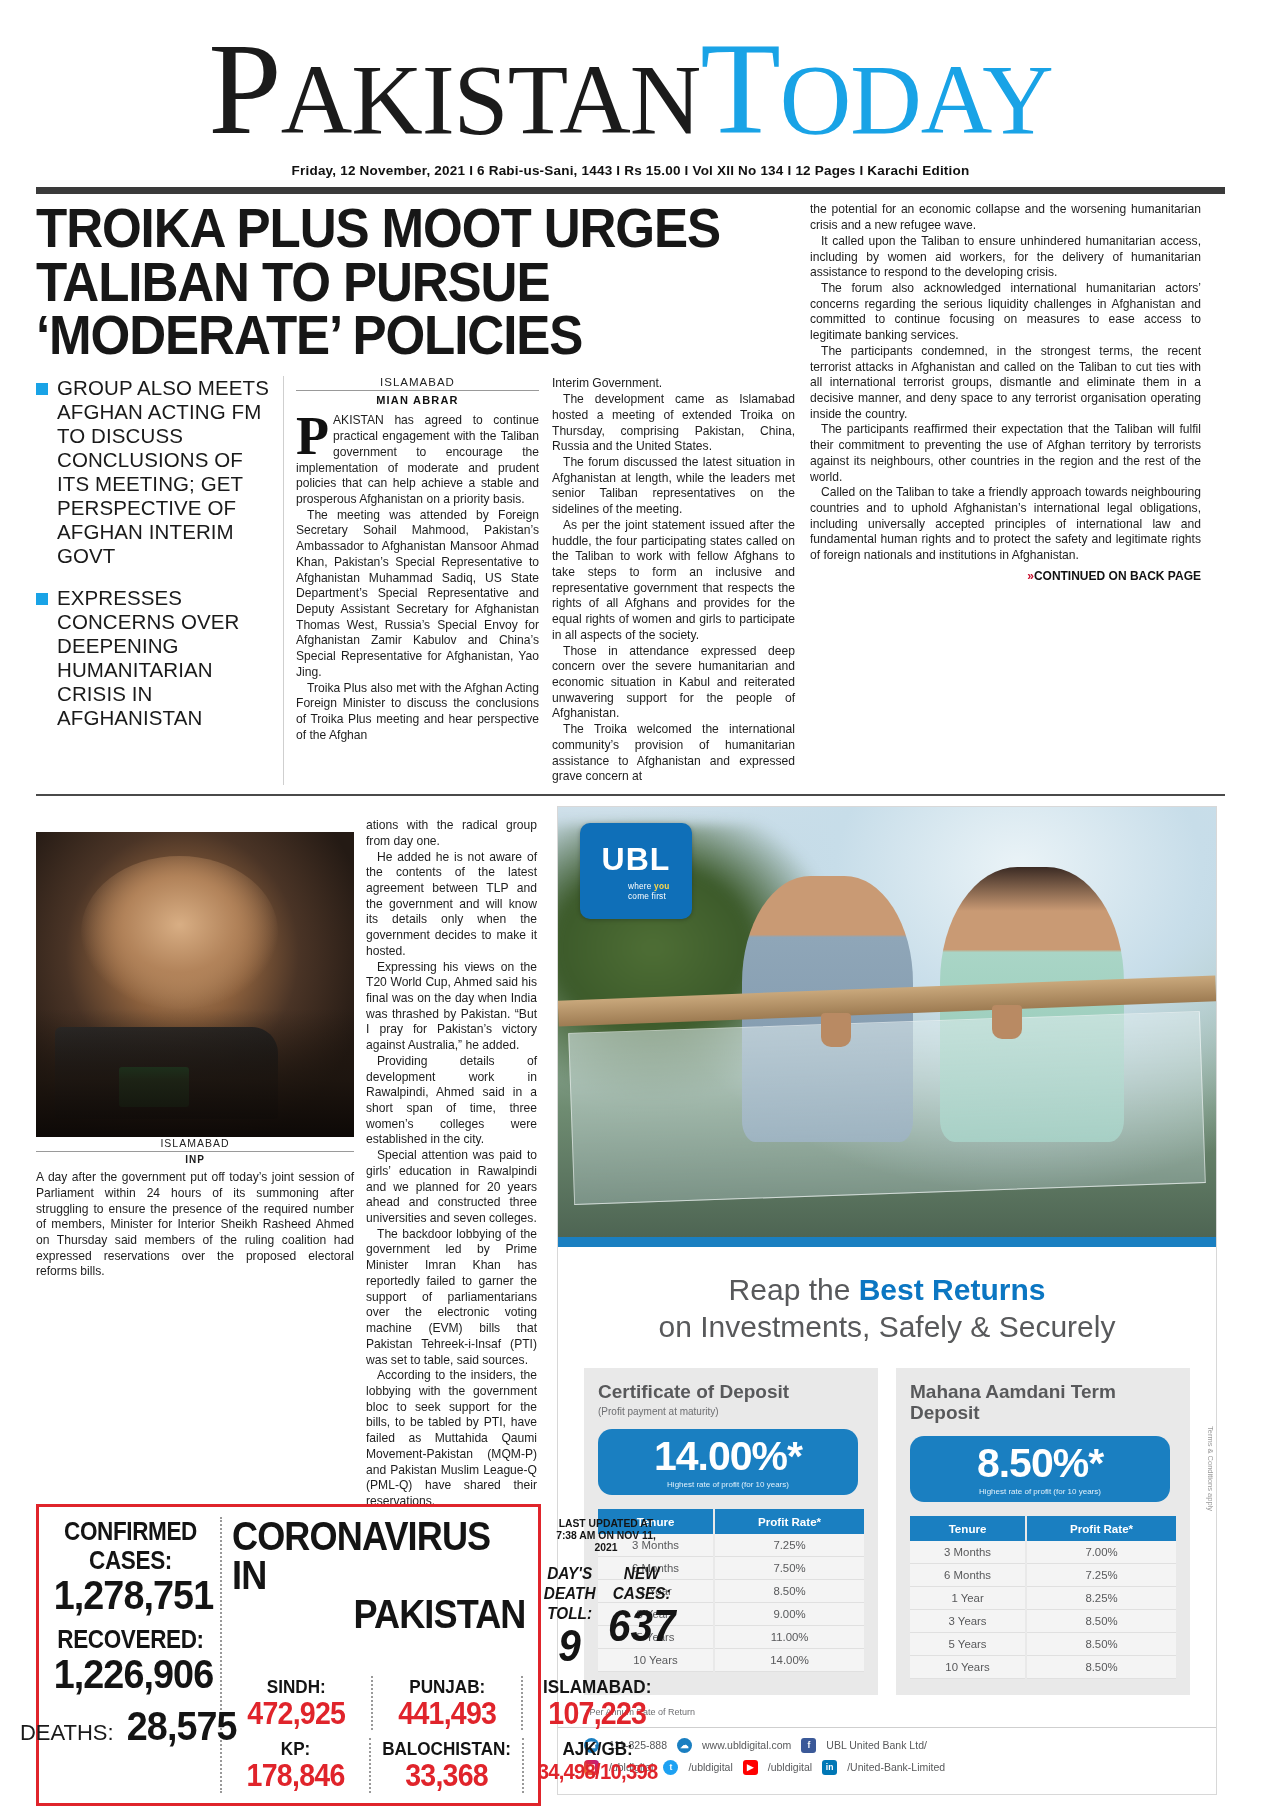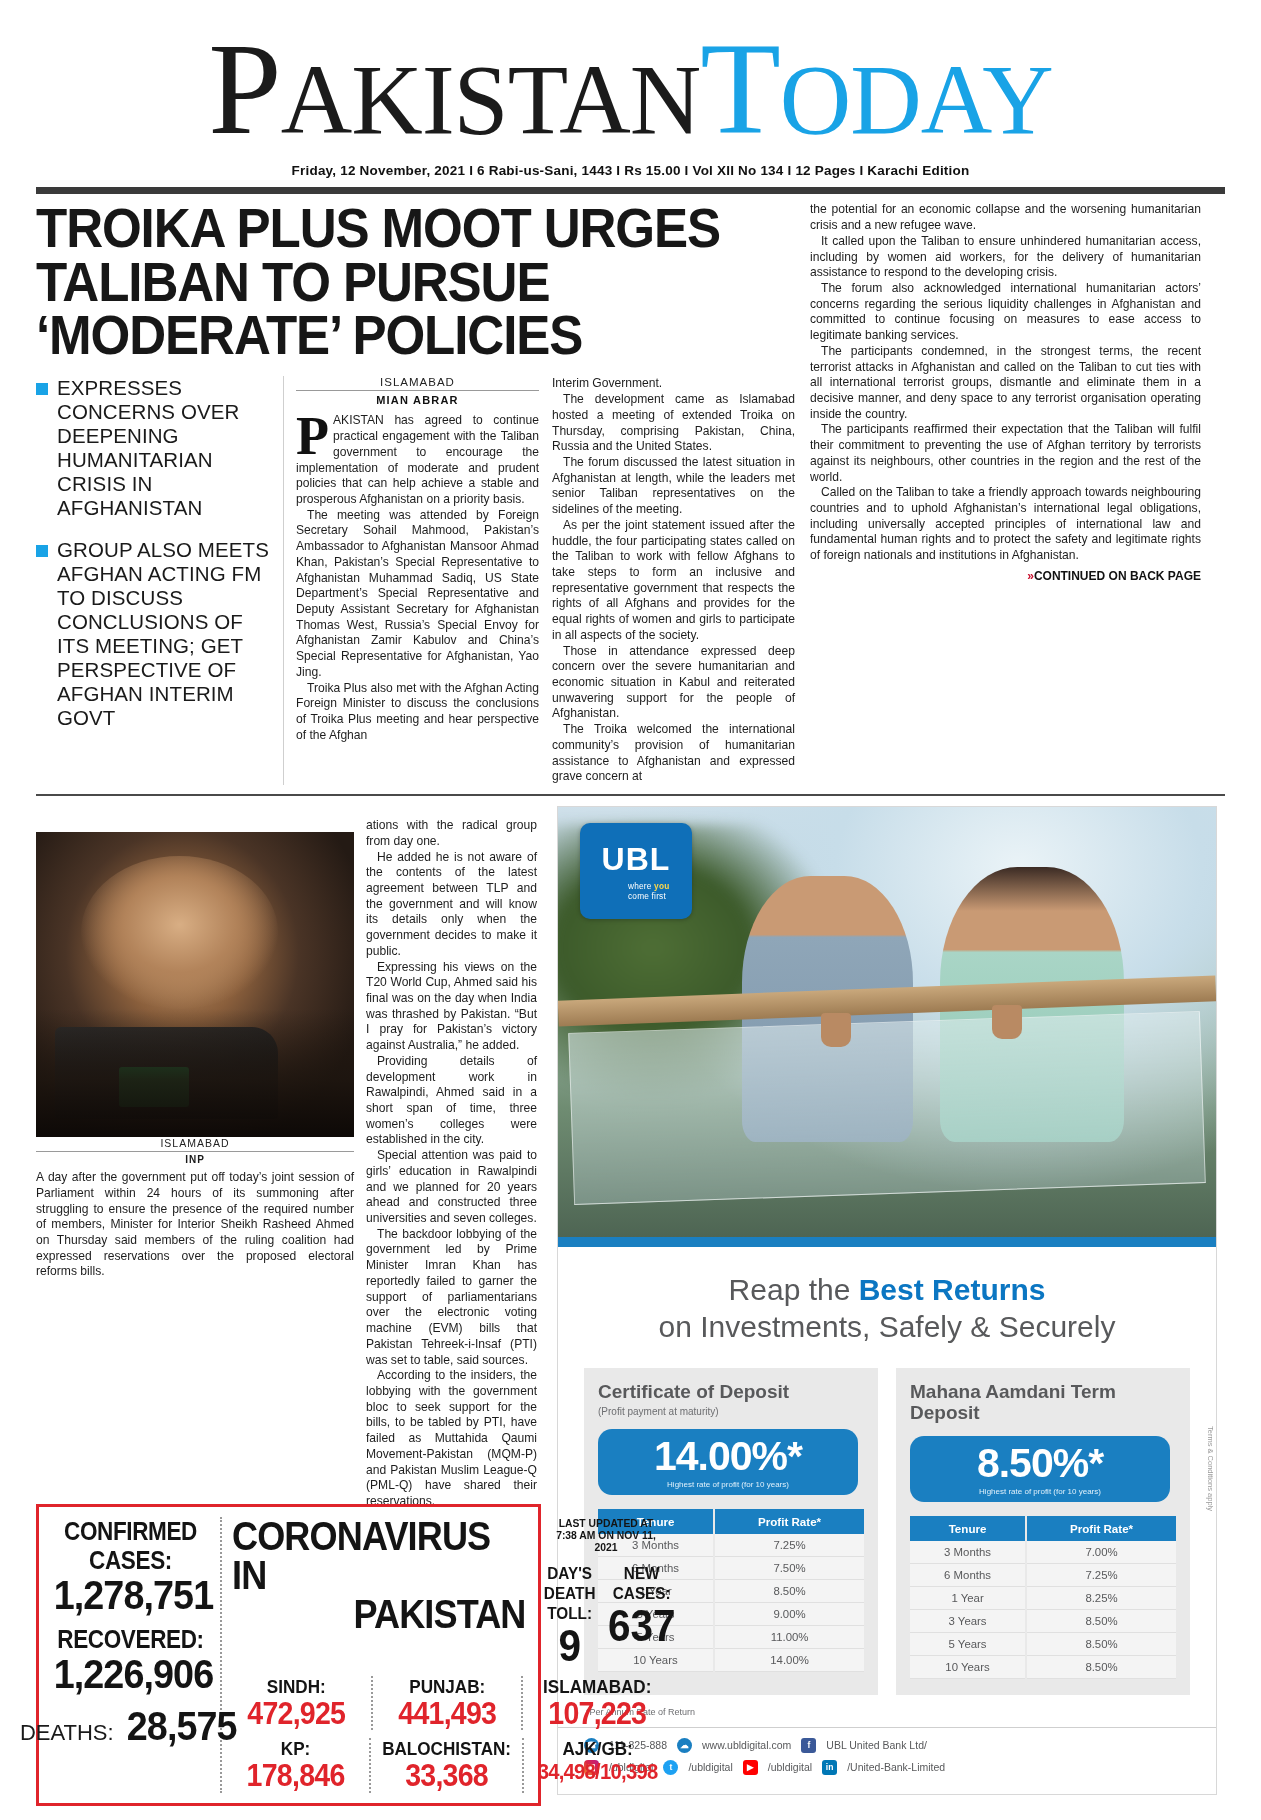--- a/index.html
+++ b/index.html
@@ -258,25 +258,25 @@
   </div>
   <div class="rule-thick"></div>
 
   <div class="lead">
     <div class="lead-left">
       <div class="headline">TROIKA PLUS MOOT URGES TALIBAN TO PURSUE ‘MODERATE’ POLICIES</div>
       <div class="lead-body">
         <div class="bullets">
           <div class="bullet">
             <span class="bullet-sq"></span>
-            <span class="bullet-tx">EXPRESSES CONCERNS OVER DEEPENING HUMANITARIAN CRISIS IN AFGHANISTAN</span>
+            <span class="bullet-tx">GROUP ALSO MEETS AFGHAN ACTING FM TO DISCUSS CONCLUSIONS OF ITS MEETING; GET PERSPECTIVE OF AFGHAN INTERIM GOVT</span>
           </div>
           <div class="bullet">
             <span class="bullet-sq"></span>
-            <span class="bullet-tx">GROUP ALSO MEETS AFGHAN ACTING FM TO DISCUSS CONCLUSIONS OF ITS MEETING; GET PERSPECTIVE OF AFGHAN INTERIM GOVT</span>
+            <span class="bullet-tx">EXPRESSES CONCERNS OVER DEEPENING HUMANITARIAN CRISIS IN AFGHANISTAN</span>
           </div>
         </div>
         <div class="lead-cols">
           <div class="lcol">
             <div class="dateline">ISLAMABAD</div>
             <div class="dateline-rule"></div>
             <div class="byline">MIAN ABRAR</div>
             <div class="body-txt">
               <p class="first dropcap-p"><span class="dropcap">P</span><span>AKISTAN has agreed to continue practical engagement with the Taliban government to encourage the implementation of moderate and prudent policies that can help achieve a stable and prosperous Afghanistan on a priority basis.</span></p>
               <p>The meeting was attended by Foreign Secretary Sohail Mahmood, Pakistan’s Ambassador to Afghanistan Mansoor Ahmad Khan, Pakistan’s Special Representative to Afghanistan Muhammad Sadiq, US State Department’s Special Representative and Deputy Assistant Secretary for Afghanistan Thomas West, Russia’s Special Envoy for Afghanistan Zamir Kabulov and China’s Special Representative for Afghanistan, Yao Jing.</p>
@@ -323,21 +323,21 @@
           <div class="photo-credit">ISLAMABAD</div>
           <div class="photo-credit-rule"></div>
           <div class="photo-credit-b">INP</div>
           <div class="body-txt">
             <p class="first">A day after the government put off today’s joint session of Parliament within 24 hours of its summoning after struggling to ensure the presence of the required number of members, Minister for Interior Sheikh Rasheed Ahmed on Thursday said members of the ruling coalition had expressed reservations over the proposed electoral reforms bills.</p>
           </div>
         </div>
         <div style="width:171px;">
           <div class="body-txt">
             <p class="first">ations with the radical group from day one.</p>
-            <p>He added he is not aware of the contents of the latest agreement between TLP and the government and will know its details only when the government decides to make it public.</p>
+            <p>He added he is not aware of the contents of the latest agreement between TLP and the government and will know its details only when the government decides to make it hosted.</p>
             <p>Expressing his views on the T20 World Cup, Ahmed said his final was on the day when India was thrashed by Pakistan. “But I pray for Pakistan’s victory against Australia,” he added.</p>
             <p>Providing details of development work in Rawalpindi, Ahmed said in a short span of time, three women’s colleges were established in the city.</p>
             <p>Special attention was paid to girls’ education in Rawalpindi and we planned for 20 years ahead and constructed three universities and seven colleges.</p>
             <p>The backdoor lobbying of the government led by Prime Minister Imran Khan has reportedly failed to garner the support of parliamentarians over the electronic voting machine (EVM) bills that Pakistan Tehreek-i-Insaf (PTI) was set to table, said sources.</p>
             <p>According to the insiders, the lobbying with the government bloc to seek support for the bills, to be tabled by PTI, have failed as Muttahida Qaumi Movement-Pakistan (MQM-P) and Pakistan Muslim League-Q (PML-Q) have shared their reservations.</p>
           </div>
         </div>
       </div>
 
       <div style="display:flex; gap:12px; margin-top:2px;">
@@ -506,21 +506,21 @@
         </div>
       </div>
       <div class="cv-gr">
         <div class="cv-top">
           <div class="cv-topmid" style="padding-left:10px;">
             <div class="cv-title">CORONAVIRUS IN</div>
             <div class="cv-title cv-title-2">PAKISTAN</div>
           </div>
           <div class="cv-right">
             <div class="cv-updated">LAST UPDATED AT 7:38 AM ON NOV 11, 2021</div>
-            <div style="display:flex; gap:6px; margin-top:4px;">
+            <div style="display:flex; gap:6px; margin-top:4px;font-style:italic;">
               <div style="flex:1; text-align:center;">
                 <div class="cv-sm-label">DAY'S DEATH TOLL:</div>
                 <div class="cv-big">9</div>
               </div>
               <div style="flex:1; text-align:center;">
                 <div class="cv-sm-label">NEW CASES:</div>
                 <div class="cv-big">637</div>
               </div>
             </div>
           </div>

